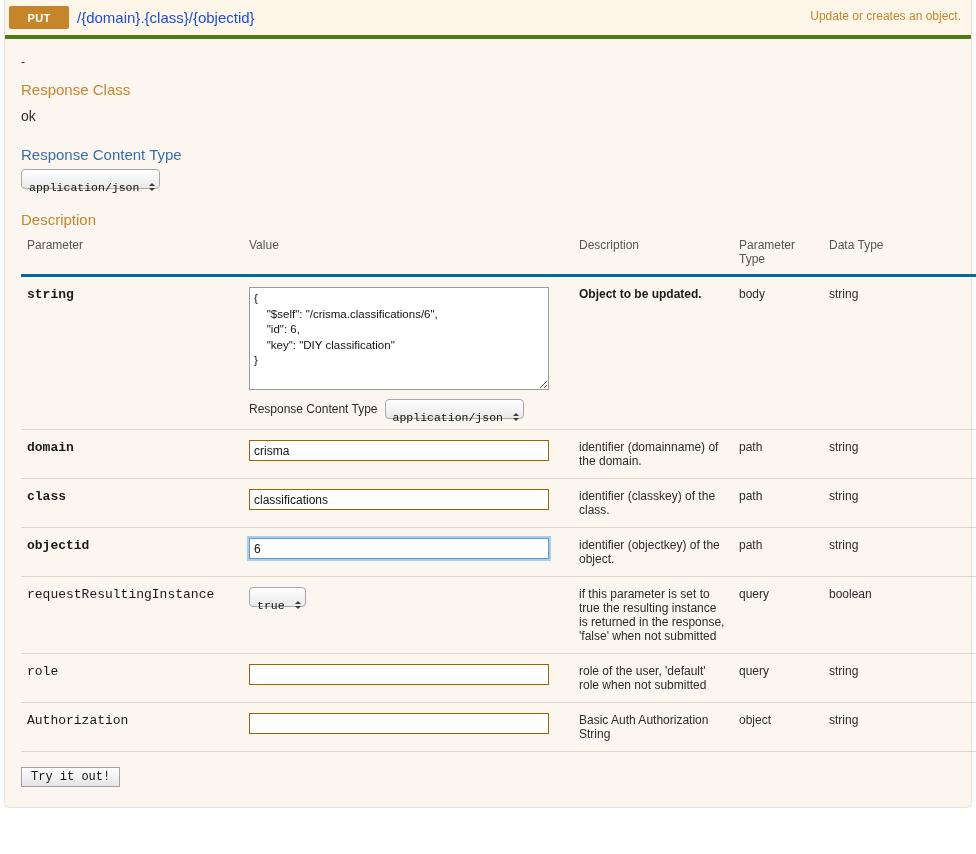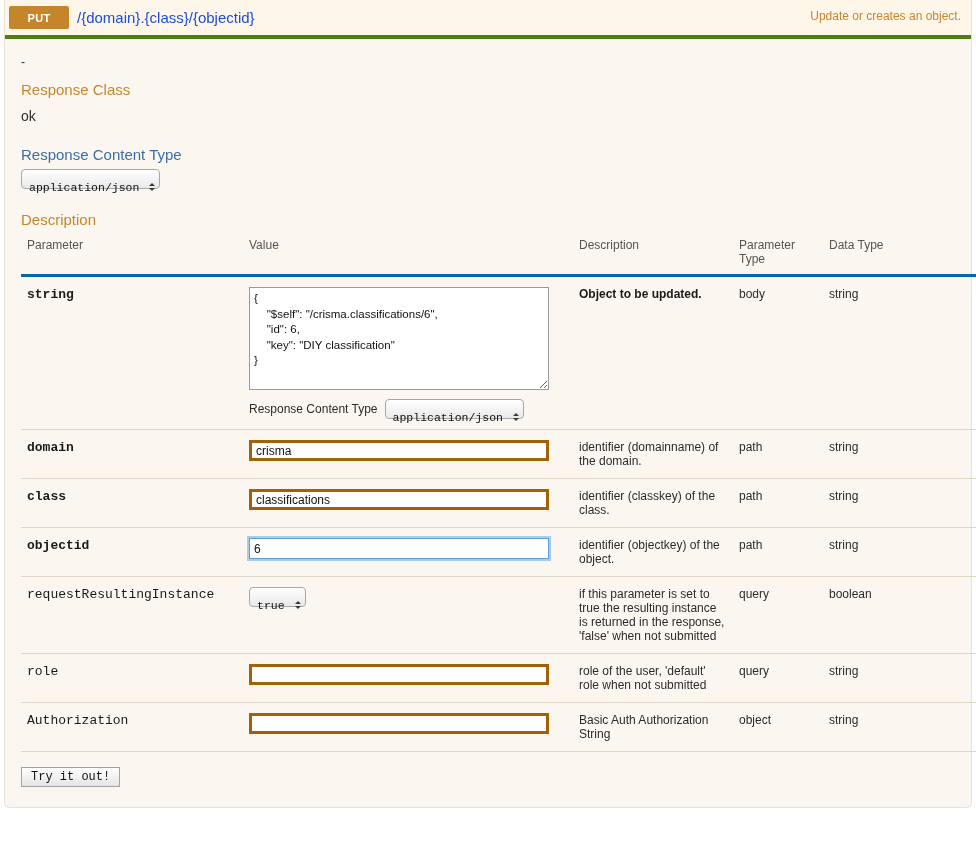--- a/index.html
+++ b/index.html
@@ -195,21 +195,21 @@
     color: #1a1a1a;
   }
   .param-name.required { font-weight: bold; }
   .desc-required { font-weight: bold; color: #1a1a1a; }
 
   
   input.text-field {
     width: 300px;
     height: 21px;
     box-sizing: border-box;
-    border: 3px solid #a16207;
+    border: 1px solid #a16207;
     background: #ffffff;
     font-size: 12px;
     padding: 1px 4px;
     color: #111;
     border-radius: 0;
     font-family: "Liberation Sans", sans-serif;
   }
   input.text-field.focused {
     border: 1px solid #5b9dd9;
     outline: none;

